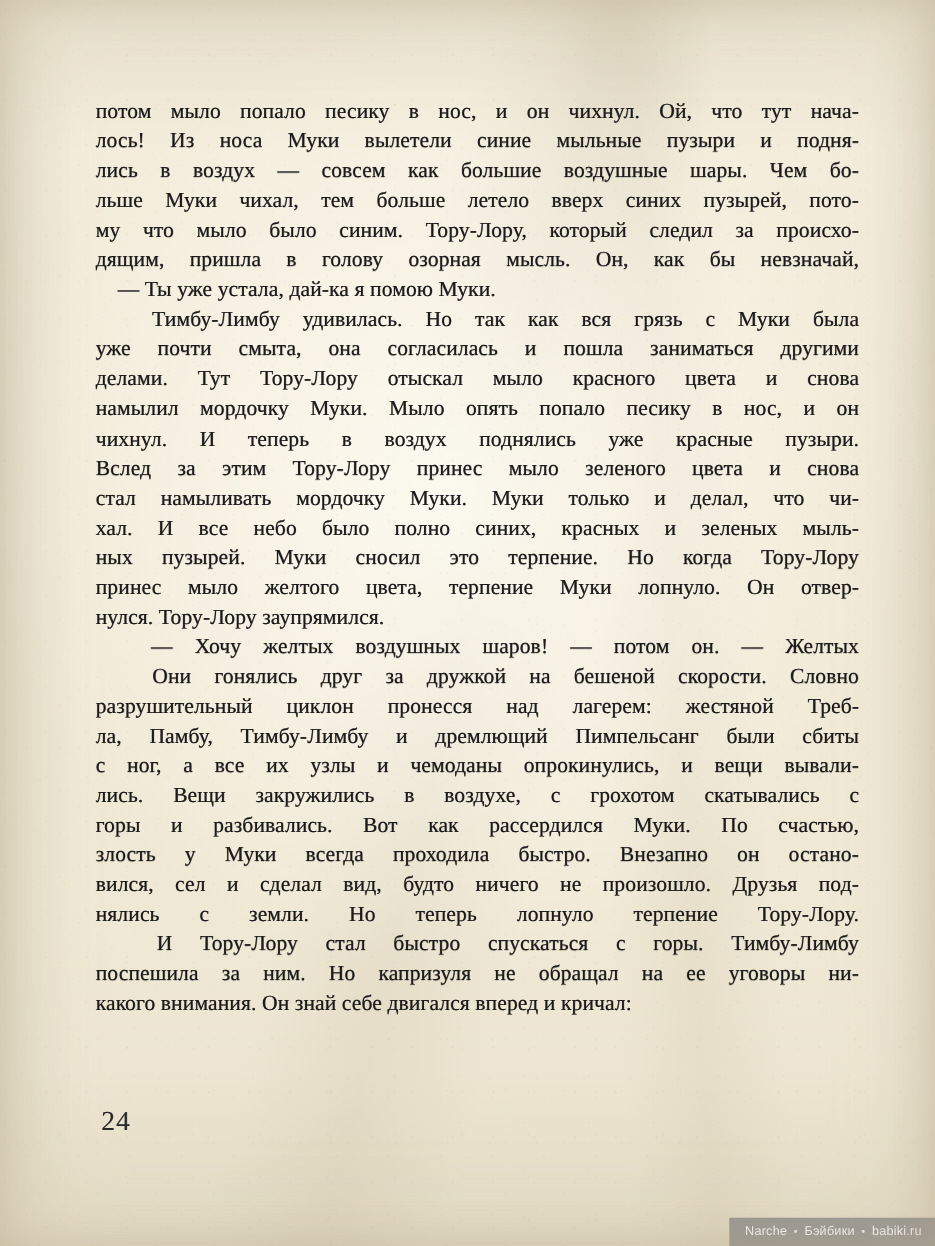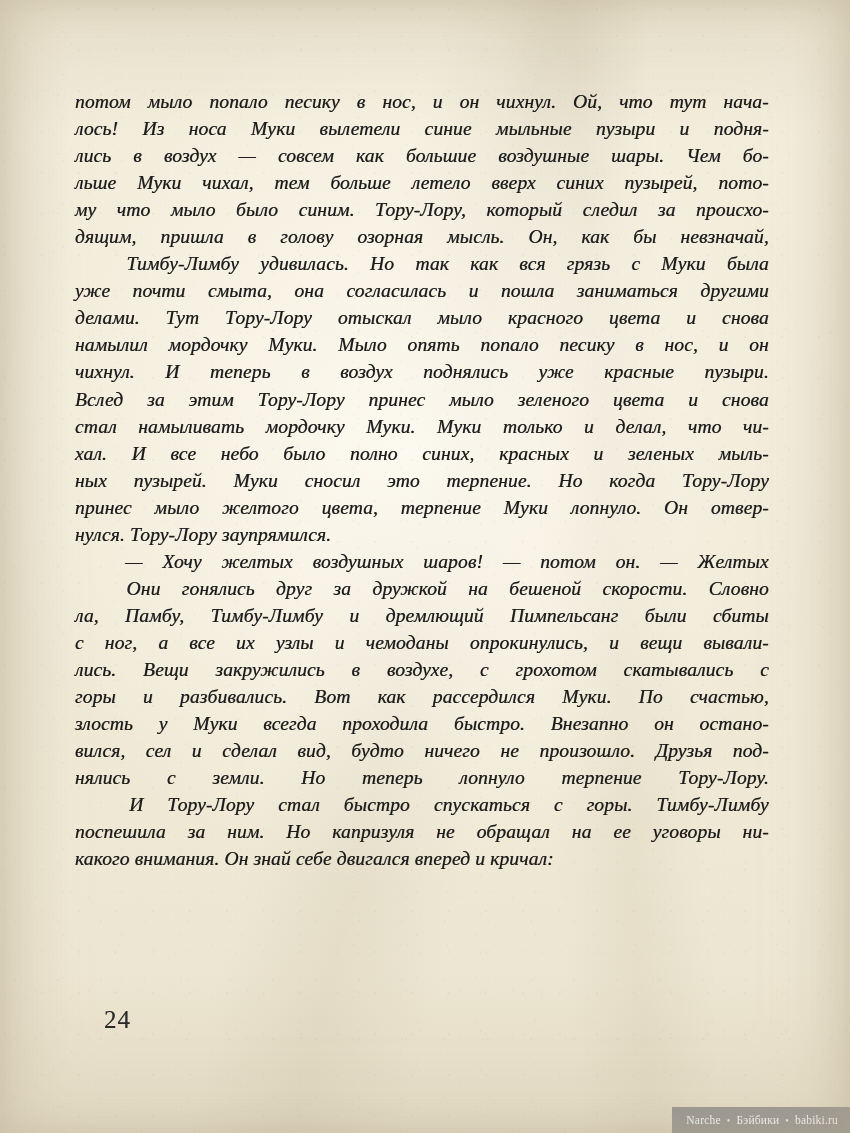--- a/index.html
+++ b/index.html
@@ -42,28 +42,27 @@
       radial-gradient(circle at 35% 61%, rgba(150,140,115,0.24) 0.6px, transparent 1.2px),
       radial-gradient(circle at 88% 44%, rgba(150,140,115,0.26) 0.6px, transparent 1.2px),
       radial-gradient(circle at 52% 83%, rgba(150,140,115,0.22) 0.6px, transparent 1.2px),
       radial-gradient(circle at 7% 74%,  rgba(150,140,115,0.24) 0.6px, transparent 1.2px);
     background-size: 37px 41px, 53px 47px, 43px 59px, 61px 39px, 47px 53px, 59px 43px;
   }
 
   
   .text-body {
     position: absolute;
-    left: 75px;
+    left: 87px;
     top: 88px;
     width: 694px;
     font-size: 19.6px;
     line-height: 27.05px;
     letter-spacing: 0.1px;
     text-align: justify;
-    font-style: italic;
   }
 
   .line {
     display: block;
     white-space: pre;
     text-shadow:
        0.35px 0 0 rgba(30,30,30,0.38),
       -0.35px 0 0 rgba(30,30,30,0.26),
        0 0.4px 0 rgba(45,45,45,0.22);
   }
@@ -80,36 +79,35 @@
 
   
   .folio {
     position: absolute;
     left: 92px;
     top: 1006px;
     font-size: 25px;
     letter-spacing: 1px;
     color: #2a2a2a;
     text-shadow: 0.3px 0 0 rgba(40,40,40,0.35);
-    margin-left: 12px;
   }
 
   
   .watermark {
     position: absolute;
     right: 0px;
     bottom: 0px;
     height: 26px;
     padding: 0 12px 0 14px;
     display: flex;
     align-items: center;
     gap: 6px;
     background: rgba(126,126,126,0.72);
     color: #f4f4f4;
-    font-family: Liberation Serif, serif;
+    font-family: Liberation Sans, sans-serif;
     font-size: 11.5px;
     letter-spacing: 0.2px;
     white-space: nowrap;
   }
   .watermark .sep { opacity: 0.9; font-size: 10px; }
 
   
   .scan-vignette {
     position: absolute;
     inset: 0;
@@ -126,33 +124,35 @@
 
   <div class="paper-grain"></div>
 
   <div class="text-body">
       <div class="line just"><span>потом</span><span>мыло</span><span>попало</span><span>песику</span><span>в</span><span>нос,</span><span>и</span><span>он</span><span>чихнул.</span><span>Ой,</span><span>что</span><span>тут</span><span>нача-</span></div>
       <div class="line just"><span>лось!</span><span>Из</span><span>носа</span><span>Муки</span><span>вылетели</span><span>синие</span><span>мыльные</span><span>пузыри</span><span>и</span><span>подня-</span></div>
       <div class="line just"><span>лись</span><span>в</span><span>воздух</span><span>—</span><span>совсем</span><span>как</span><span>большие</span><span>воздушные</span><span>шары.</span><span>Чем</span><span>бо-</span></div>
       <div class="line just"><span>льше</span><span>Муки</span><span>чихал,</span><span>тем</span><span>больше</span><span>летело</span><span>вверх</span><span>синих</span><span>пузырей,</span><span>пото-</span></div>
       <div class="line just"><span>му</span><span>что</span><span>мыло</span><span>было</span><span>синим.</span><span>Тору-Лору,</span><span>который</span><span>следил</span><span>за</span><span>происхо-</span></div>
       <div class="line just"><span>дящим,</span><span>пришла</span><span>в</span><span>голову</span><span>озорная</span><span>мысль.</span><span>Он,</span><span>как</span><span>бы</span><span>невзначай,</span></div>
+      <div class="line">&nbsp;&nbsp;&nbsp;&nbsp;— Ты уже устала, дай-ка я помою Муки.</div>
       <div class="line just"><span class="indent"></span><span>Тимбу-Лимбу</span><span>удивилась.</span><span>Но</span><span>так</span><span>как</span><span>вся</span><span>грязь</span><span>с</span><span>Муки</span><span>была</span></div>
       <div class="line just"><span>уже</span><span>почти</span><span>смыта,</span><span>она</span><span>согласилась</span><span>и</span><span>пошла</span><span>заниматься</span><span>другими</span></div>
       <div class="line just"><span>делами.</span><span>Тут</span><span>Тору-Лору</span><span>отыскал</span><span>мыло</span><span>красного</span><span>цвета</span><span>и</span><span>снова</span></div>
       <div class="line just"><span>намылил</span><span>мордочку</span><span>Муки.</span><span>Мыло</span><span>опять</span><span>попало</span><span>песику</span><span>в</span><span>нос,</span><span>и</span><span>он</span></div>
       <div class="line just"><span>чихнул.</span><span>И</span><span>теперь</span><span>в</span><span>воздух</span><span>поднялись</span><span>уже</span><span>красные</span><span>пузыри.</span></div>
       <div class="line just"><span>Вслед</span><span>за</span><span>этим</span><span>Тору-Лору</span><span>принес</span><span>мыло</span><span>зеленого</span><span>цвета</span><span>и</span><span>снова</span></div>
       <div class="line just"><span>стал</span><span>намыливать</span><span>мордочку</span><span>Муки.</span><span>Муки</span><span>только</span><span>и</span><span>делал,</span><span>что</span><span>чи-</span></div>
       <div class="line just"><span>хал.</span><span>И</span><span>все</span><span>небо</span><span>было</span><span>полно</span><span>синих,</span><span>красных</span><span>и</span><span>зеленых</span><span>мыль-</span></div>
       <div class="line just"><span>ных</span><span>пузырей.</span><span>Муки</span><span>сносил</span><span>это</span><span>терпение.</span><span>Но</span><span>когда</span><span>Тору-Лору</span></div>
       <div class="line just"><span>принес</span><span>мыло</span><span>желтого</span><span>цвета,</span><span>терпение</span><span>Муки</span><span>лопнуло.</span><span>Он</span><span>отвер-</span></div>
       <div class="line">нулся. Тору-Лору заупрямился.</div>
       <div class="line just"><span class="indent"></span><span>—</span><span>Хочу</span><span>желтых</span><span>воздушных</span><span>шаров!</span><span>—</span><span>потом</span><span>он.</span><span>—</span><span>Желтых</span></div>
       <div class="line just"><span class="indent"></span><span>Они</span><span>гонялись</span><span>друг</span><span>за</span><span>дружкой</span><span>на</span><span>бешеной</span><span>скорости.</span><span>Словно</span></div>
+      <div class="line just"><span>разрушительный</span><span>циклон</span><span>пронесся</span><span>над</span><span>лагерем:</span><span>жестяной</span><span>Треб-</span></div>
       <div class="line just"><span>ла,</span><span>Памбу,</span><span>Тимбу-Лимбу</span><span>и</span><span>дремлющий</span><span>Пимпельсанг</span><span>были</span><span>сбиты</span></div>
       <div class="line just"><span>с</span><span>ног,</span><span>а</span><span>все</span><span>их</span><span>узлы</span><span>и</span><span>чемоданы</span><span>опрокинулись,</span><span>и</span><span>вещи</span><span>вывали-</span></div>
       <div class="line just"><span>лись.</span><span>Вещи</span><span>закружились</span><span>в</span><span>воздухе,</span><span>с</span><span>грохотом</span><span>скатывались</span><span>с</span></div>
       <div class="line just"><span>горы</span><span>и</span><span>разбивались.</span><span>Вот</span><span>как</span><span>рассердился</span><span>Муки.</span><span>По</span><span>счастью,</span></div>
       <div class="line just"><span>злость</span><span>у</span><span>Муки</span><span>всегда</span><span>проходила</span><span>быстро.</span><span>Внезапно</span><span>он</span><span>остано-</span></div>
       <div class="line just"><span>вился,</span><span>сел</span><span>и</span><span>сделал</span><span>вид,</span><span>будто</span><span>ничего</span><span>не</span><span>произошло.</span><span>Друзья</span><span>под-</span></div>
       <div class="line just"><span>нялись</span><span>с</span><span>земли.</span><span>Но</span><span>теперь</span><span>лопнуло</span><span>терпение</span><span>Тору-Лору.</span></div>
       <div class="line just"><span class="indent"></span><span>И</span><span>Тору-Лору</span><span>стал</span><span>быстро</span><span>спускаться</span><span>с</span><span>горы.</span><span>Тимбу-Лимбу</span></div>
       <div class="line just"><span>поспешила</span><span>за</span><span>ним.</span><span>Но</span><span>капризуля</span><span>не</span><span>обращал</span><span>на</span><span>ее</span><span>уговоры</span><span>ни-</span></div>
       <div class="line">какого внимания. Он знай себе двигался вперед и кричал:</div>

